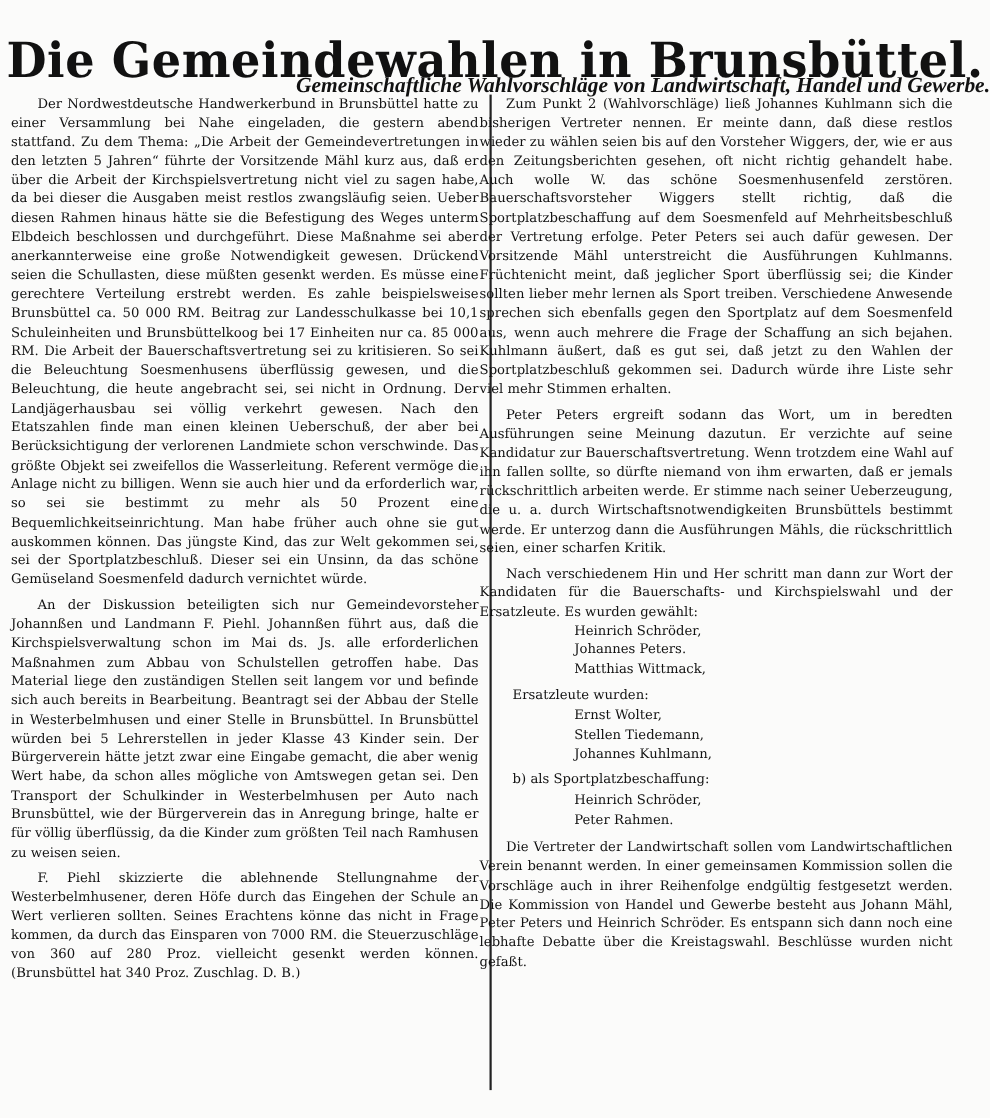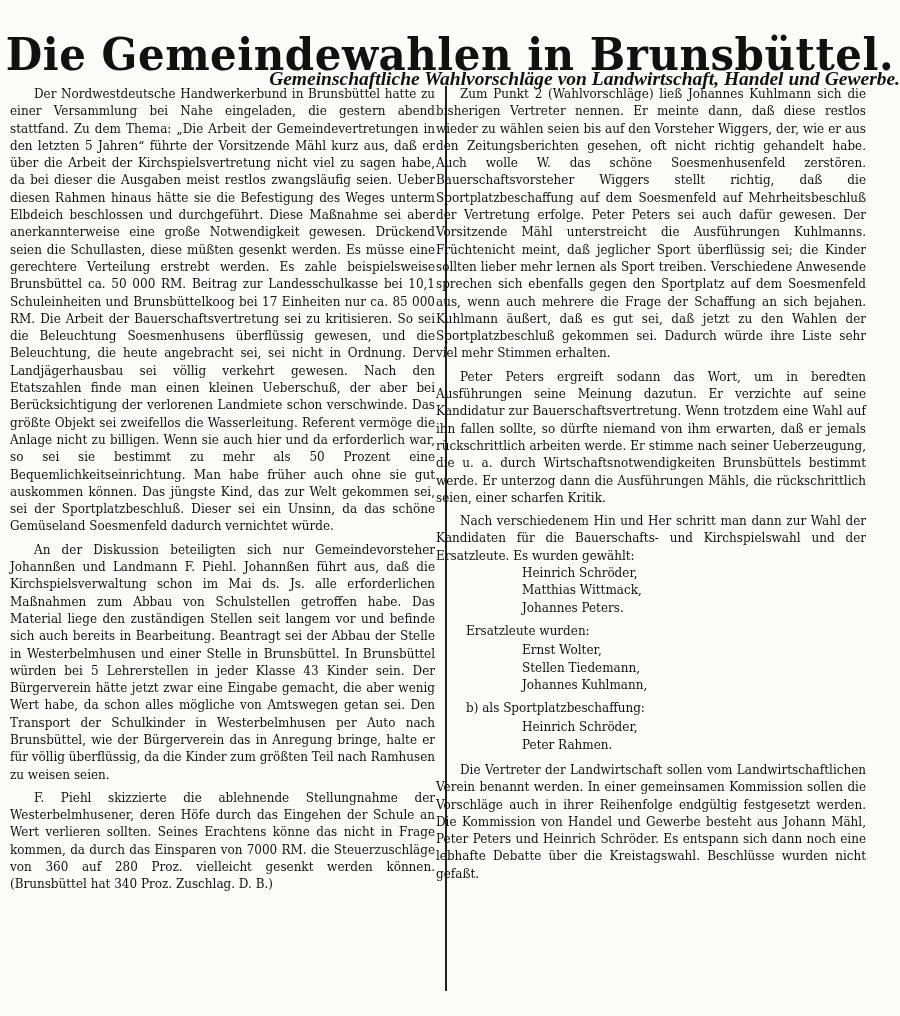--- a/index.html
+++ b/index.html
@@ -62,27 +62,27 @@
     <p>Der Nordwestdeutsche Handwerkerbund in Brunsbüttel hatte zu einer Versammlung bei Nahe eingeladen, die gestern abend stattfand. Zu dem Thema: „Die Arbeit der Gemeindevertretungen in den letzten 5 Jahren“ führte der Vorsitzende Mähl kurz aus, daß er über die Arbeit der Kirchspielsvertretung nicht viel zu sagen habe, da bei dieser die Ausgaben meist restlos zwangsläufig seien. Ueber diesen Rahmen hinaus hätte sie die Befestigung des Weges unterm Elbdeich beschlossen und durchgeführt. Diese Maßnahme sei aber anerkannterweise eine große Notwendigkeit gewesen. Drückend seien die Schullasten, diese müßten gesenkt werden. Es müsse eine gerechtere Verteilung erstrebt werden. Es zahle beispielsweise Brunsbüttel ca. 50 000 RM. Beitrag zur Landesschulkasse bei 10,1 Schuleinheiten und Brunsbüttelkoog bei 17 Einheiten nur ca. 85 000 RM. Die Arbeit der Bauerschaftsvertretung sei zu kritisieren. So sei die Beleuchtung Soesmenhusens überflüssig gewesen, und die Beleuchtung, die heute angebracht sei, sei nicht in Ordnung. Der Landjägerhausbau sei völlig verkehrt gewesen. Nach den Etatszahlen finde man einen kleinen Ueberschuß, der aber bei Berücksichtigung der verlorenen Landmiete schon verschwinde. Das größte Objekt sei zweifellos die Wasserleitung. Referent vermöge die Anlage nicht zu billigen. Wenn sie auch hier und da erforderlich war, so sei sie bestimmt zu mehr als 50 Prozent eine Bequemlichkeitseinrichtung. Man habe früher auch ohne sie gut auskommen können. Das jüngste Kind, das zur Welt gekommen sei, sei der Sportplatzbeschluß. Dieser sei ein Unsinn, da das schöne Gemüseland Soesmenfeld dadurch vernichtet würde.</p>
     <p>An der Diskussion beteiligten sich nur Gemeindevorsteher Johannßen und Landmann F. Piehl. Johannßen führt aus, daß die Kirchspielsverwaltung schon im Mai ds. Js. alle erforderlichen Maßnahmen zum Abbau von Schulstellen getroffen habe. Das Material liege den zuständigen Stellen seit langem vor und befinde sich auch bereits in Bearbeitung. Beantragt sei der Abbau der Stelle in Westerbelmhusen und einer Stelle in Brunsbüttel. In Brunsbüttel würden bei 5 Lehrerstellen in jeder Klasse 43 Kinder sein. Der Bürgerverein hätte jetzt zwar eine Eingabe gemacht, die aber wenig Wert habe, da schon alles mögliche von Amtswegen getan sei. Den Transport der Schulkinder in Westerbelmhusen per Auto nach Brunsbüttel, wie der Bürgerverein das in Anregung bringe, halte er für völlig überflüssig, da die Kinder zum größten Teil nach Ramhusen zu weisen seien.</p>
     <p>F. Piehl skizzierte die ablehnende Stellungnahme der Westerbelmhusener, deren Höfe durch das Eingehen der Schule an Wert verlieren sollten. Seines Erachtens könne das nicht in Frage kommen, da durch das Einsparen von 7000 RM. die Steuerzuschläge von 360 auf 280 Proz. vielleicht gesenkt werden können. (Brunsbüttel hat 340 Proz. Zuschlag. D. B.)</p>
   </div>
 
   <div class="divider"></div>
 
   <div class="col col-right">
     <p>Zum Punkt 2 (Wahlvorschläge) ließ Johannes Kuhlmann sich die bisherigen Vertreter nennen. Er meinte dann, daß diese restlos wieder zu wählen seien bis auf den Vorsteher Wiggers, der, wie er aus den Zeitungsberichten gesehen, oft nicht richtig gehandelt habe. Auch wolle W. das schöne Soesmenhusenfeld zerstören. Bauerschaftsvorsteher Wiggers stellt richtig, daß die Sportplatzbeschaffung auf dem Soesmenfeld auf Mehrheitsbeschluß der Vertretung erfolge. Peter Peters sei auch dafür gewesen. Der Vorsitzende Mähl unterstreicht die Ausführungen Kuhlmanns. Früchtenicht meint, daß jeglicher Sport überflüssig sei; die Kinder sollten lieber mehr lernen als Sport treiben. Verschiedene Anwesende sprechen sich ebenfalls gegen den Sportplatz auf dem Soesmenfeld aus, wenn auch mehrere die Frage der Schaffung an sich bejahen. Kuhlmann äußert, daß es gut sei, daß jetzt zu den Wahlen der Sportplatzbeschluß gekommen sei. Dadurch würde ihre Liste sehr viel mehr Stimmen erhalten.</p>
     <p>Peter Peters ergreift sodann das Wort, um in beredten Ausführungen seine Meinung dazutun. Er verzichte auf seine Kandidatur zur Bauerschaftsvertretung. Wenn trotzdem eine Wahl auf ihn fallen sollte, so dürfte niemand von ihm erwarten, daß er jemals rückschrittlich arbeiten werde. Er stimme nach seiner Ueberzeugung, die u. a. durch Wirtschaftsnotwendigkeiten Brunsbüttels bestimmt werde. Er unterzog dann die Ausführungen Mähls, die rückschrittlich seien, einer scharfen Kritik.</p>
-    <p>Nach verschiedenem Hin und Her schritt man dann zur Wahl der Kandidaten für die Bauerschafts- und Kirchspielswahl und der Ersatzleute. Es wurden gewählt:</p>
+    <p>Nach verschiedenem Hin und Her schritt man dann zur Wort der Kandidaten für die Bauerschafts- und Kirchspielswahl und der Ersatzleute. Es wurden gewählt:</p>
 
     <div>
       <div class="list-names">
         <div>Heinrich Schröder,</div>
+        <div>Johannes Peters.</div>
         <div>Matthias Wittmack,</div>
-        <div>Johannes Peters.</div>
       </div>
     </div>
 
     <div>
       <div class="list-label">Ersatzleute wurden:</div>
       <div class="list-names">
         <div>Ernst Wolter,</div>
         <div>Stellen Tiedemann,</div>
         <div>Johannes Kuhlmann,</div>
       </div>

